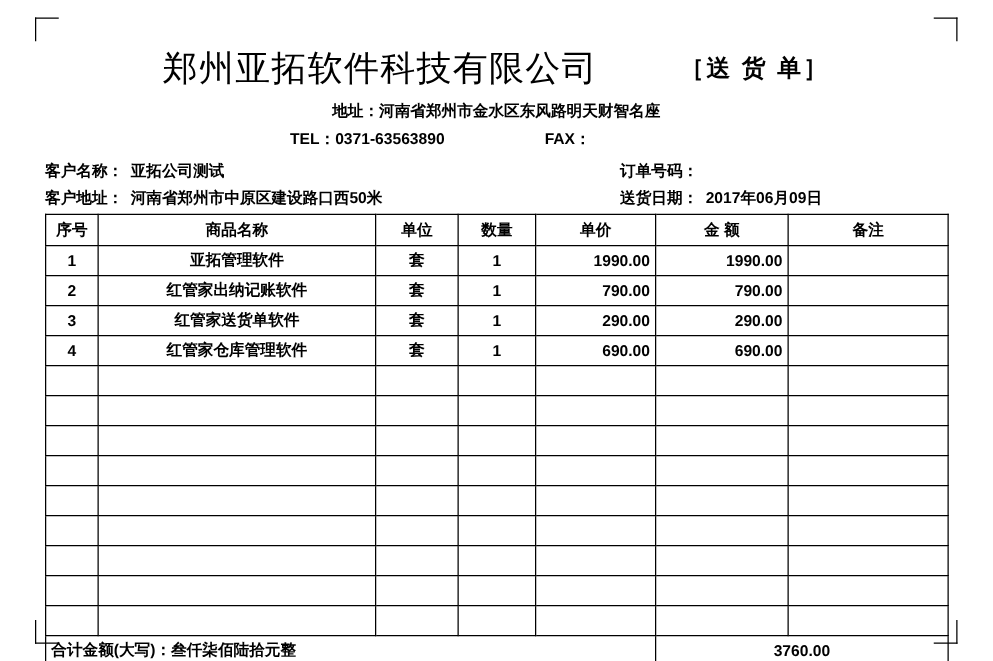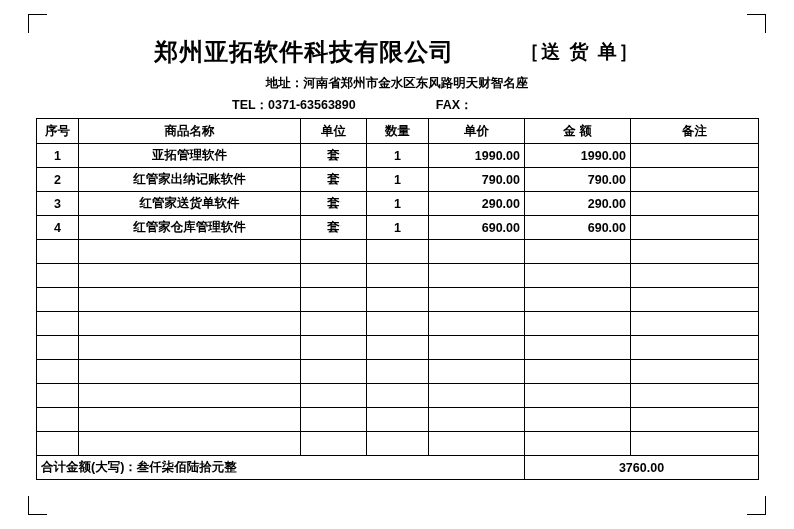--- a/index.html
+++ b/index.html
@@ -39,22 +39,22 @@
   }
 
   
   .head-row {
     display: flex;
     align-items: center;
     justify-content: center;
     padding-top: 8px;
   }
   .company {
-    font-size: 24px;
-    font-weight: bold;
+    font-size: 28px;
+    font-weight: normal;
     letter-spacing: 1px;
   }
   .doc-type {
     font-size: 19px;
     font-weight: bold;
     margin-left: 66px;
     letter-spacing: 2px;
     text-align: right;
   }
   .addr-row {
@@ -156,20 +156,42 @@
 
     <div class="addr-row">
       <div class="addr">地址：河南省郑州市金水区东风路明天财智名座</div>
     </div>
 
     <div class="tel-row">
       <div class="tel">TEL：0371-63563890</div>
       <div class="fax">FAX：</div>
     </div>
 
+    <div class="cust-block">
+      <div class="cust-line">
+        <div class="cust-left">
+          <span class="cust-label">客户名称：</span>
+          <span class="cust-val">亚拓公司测试</span>
+        </div>
+        <div class="cust-right">
+          <span class="cust-label">订单号码：</span>
+          <span class="cust-val"></span>
+        </div>
+      </div>
+      <div class="cust-line">
+        <div class="cust-left">
+          <span class="cust-label">客户地址：</span>
+          <span class="cust-val">河南省郑州市中原区建设路口西50米</span>
+        </div>
+        <div class="cust-right">
+          <span class="cust-label">送货日期：</span>
+          <span class="cust-val">2017年06月09日</span>
+        </div>
+      </div>
+    </div>
 
     <table class="items">
       <thead>
         <tr>
           <th class="c-seq">序号</th>
           <th class="c-name">商品名称</th>
           <th class="c-unit">单位</th>
           <th class="c-qty">数量</th>
           <th class="c-price">单价</th>
           <th class="c-amount">金  额</th>

